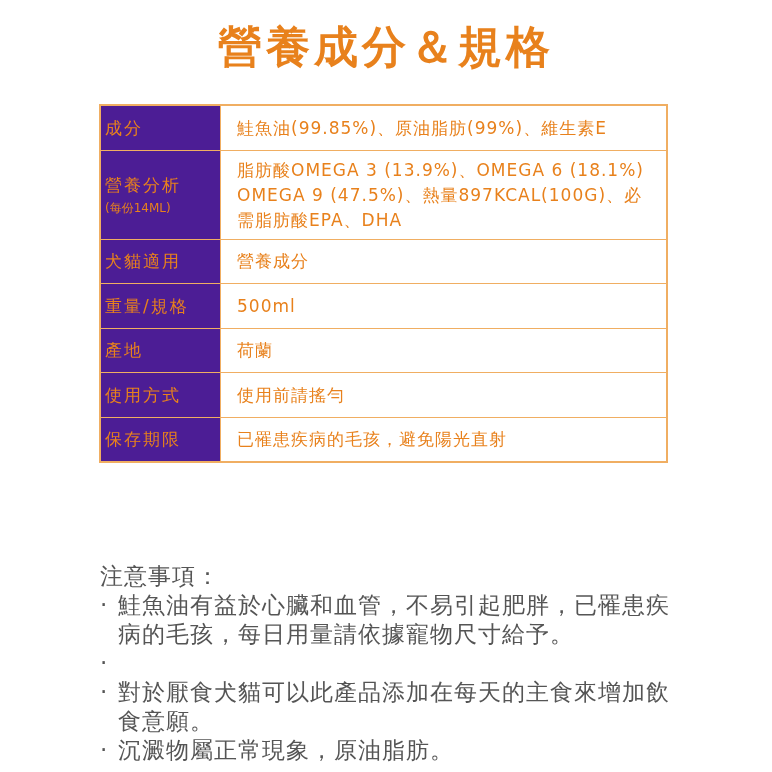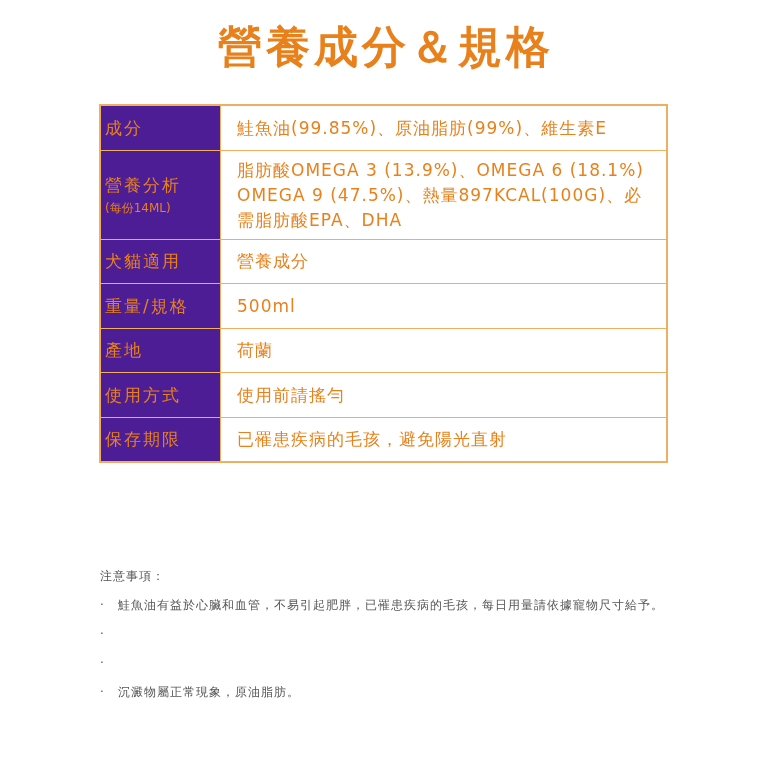--- a/index.html
+++ b/index.html
@@ -12,21 +12,21 @@
   .row { display: flex; border-bottom: 1.5px solid #f0ae62; }
   .row:last-child { border-bottom: none; }
   .label { width: 119px; background: #4c1d95; color: #e8811c; font-size: 17px;
            padding: 0 0 0 4px; display: flex; flex-direction: column; justify-content: center;
            letter-spacing: 2px; box-sizing: border-box; }
   .label .sub { font-size: 12px; letter-spacing: 0; margin-top: 3px; }
   .value { flex: 1; color: #e8811c; font-size: 17px; padding: 6px 12px 6px 16px;
            display: flex; align-items: center; line-height: 25px; letter-spacing: 1px;
            border-left: 1.5px solid #f0ae62; }
   .notes { position: absolute; left: 100px; top: 562px; width: 580px; color: #555555;
-           font-size: 12px; line-height: 29px; letter-spacing: 1px; }
+           font-size: 23px; line-height: 29px; letter-spacing: 1px; }
   .notes .item { display: flex; }
   .notes .bullet { width: 18px; flex-shrink: 0; }
 </style>
 </head>
 <body>
 
 <div class="title">營養成分＆規格</div>
 
 <div class="spec-table">
   <div class="row" style="height:44px">
@@ -78,18 +78,19 @@
   <div>注意事項：</div>
   <div class="item">
     <span class="bullet">·</span>
     <span>鮭魚油有益於心臟和血管，不易引起肥胖，已罹患疾病的毛孩，每日用量請依據寵物尺寸給予。</span>
   </div>
   <div class="item">
     <span class="bullet">·</span>
   </div>
   <div class="item">
     <span class="bullet">·</span>
+    <span>對於厭食犬貓可以此產品添加在每天的主食來增加飲食意願。</span>
   </div>
   <div class="item">
     <span class="bullet">·</span>
     <span>沉澱物屬正常現象，原油脂肪。</span>
   </div>
 </div>
 
 </body></html>

